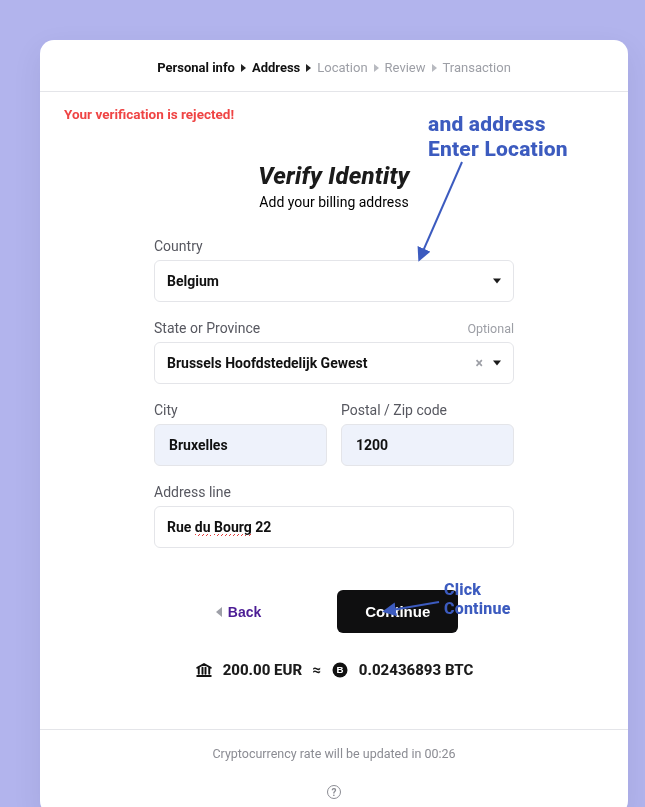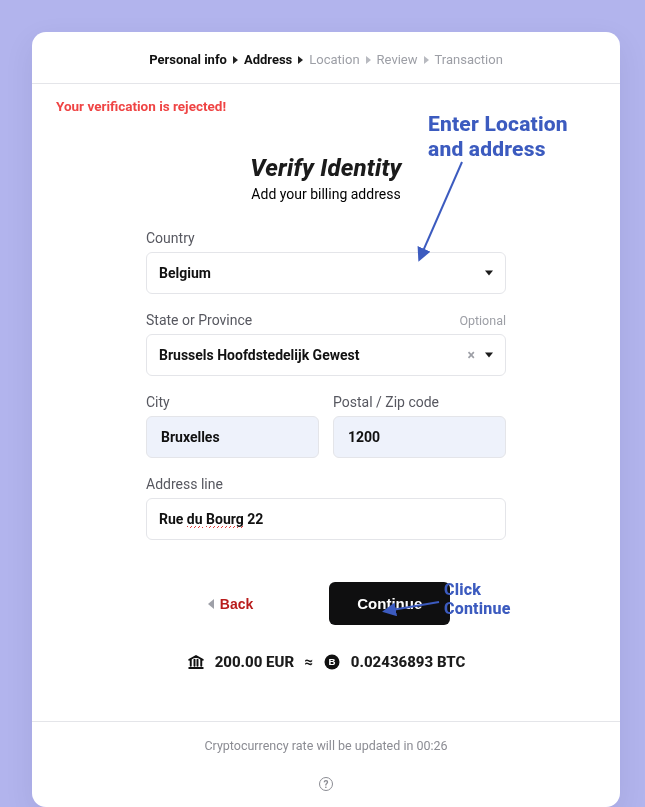--- a/index.html
+++ b/index.html
@@ -22,21 +22,21 @@
     padding: 0;
     background: var(--bg-page);
     font-family: -apple-system, BlinkMacSystemFont, "Segoe UI", Roboto, "Helvetica Neue", Arial, sans-serif;
     font-size: 14px;
     color: var(--text);
   }
   .stage {
     width: 645px;
     height: 807px;
     position: relative;
-    padding: 32px;
+    padding: 40px;
   }
   .card {
     width: 588px;
     background: var(--card);
     border-radius: 14px;
     box-shadow: 0 10px 30px rgba(30,30,60,.08);
     overflow: hidden;
   }
 
   
@@ -137,21 +137,21 @@
     background-size: 4px 2px;
     padding-bottom: 1px;
   }
 
   
   .actions {
     display: flex; align-items: center; justify-content: center;
     gap: 70px; margin: 42px 0 28px 0;
   }
   .btn-back {
-    color: #b91c1c; font-weight: 700; font-size: 14px;
+    color: #4c1d95; font-weight: 700; font-size: 14px;
     display: inline-flex; align-items: center; gap: 6px;
     background: none; border: none; cursor: pointer;
   }
   .btn-back .lchev {
     width: 0; height: 0;
     border-top: 5px solid transparent;
     border-bottom: 5px solid transparent;
     border-right: 6px solid #9ea0a8;
   }
   .btn-continue {
@@ -317,22 +317,22 @@
 
     <div class="footer">
       <span>
         <span>Cryptocurrency rate will be updated in </span><span>00:26</span>
       </span>
       <span class="hint-icon">?</span>
     </div>
   </div>
 
   <div class="callout" style="left:428px; top:112px;">
+    <div>and address</div>
     <div>Enter Location</div>
-    <div>and address</div>
   </div>
   <div class="arrow" style="left:416px; top:160px;">
     <svg width="60" height="110">
       <defs>
           <marker id="ah1" markerWidth="7" markerHeight="7" refX="5" refY="3.5" orient="auto">
         <polygon points="0 0, 7 3.5, 0 7" fill="#3c5bbf"></polygon>
           </marker>
         </defs>
       <line x1="46" y1="2" x2="4" y2="98" stroke="#3c5bbf" stroke-width="2" marker-end="url(#ah1)"></line>
     </svg>

